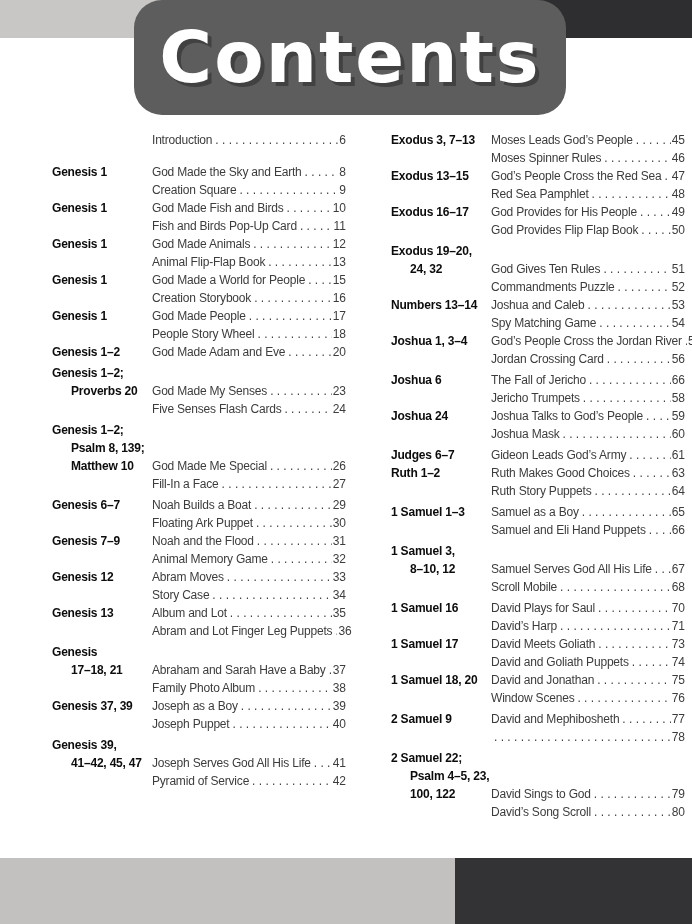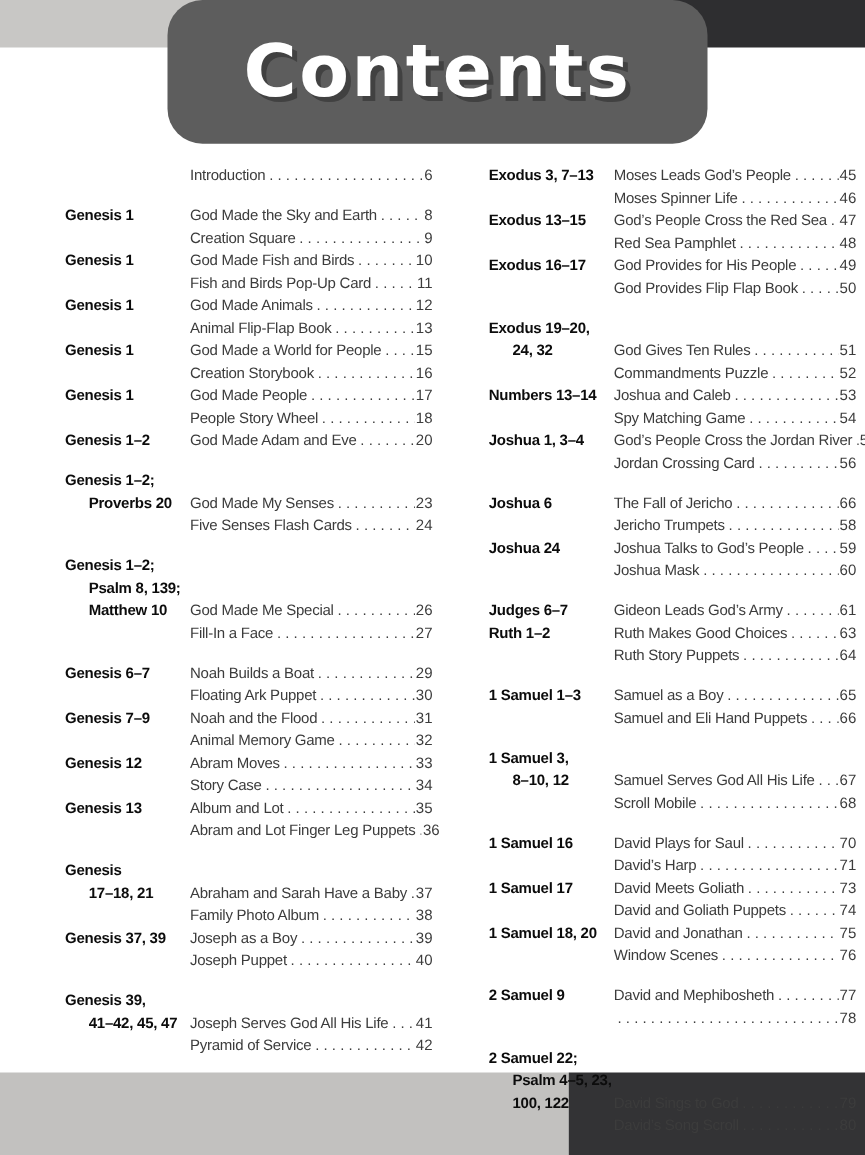--- a/index.html
+++ b/index.html
@@ -22,35 +22,35 @@
   #header {
     position:absolute; z-index:2;
     left:134px; top:0; width:432px; height:115px;
     background:var(--header-bg,#5d5d5d);
     border-radius:28px;
     display:flex; align-items:center; justify-content:center;
   }
   #header .page-title {
     font-family:"DejaVu Sans","Liberation Sans",sans-serif;
     font-weight:bold;
-    font-size:58px;
+    font-size:72px;
     letter-spacing:2px;
     color:#ffffff;
     text-shadow:4px 4px 0 #414141;
     margin-top:-2px;
   }
 
   #toc {
     position:absolute; z-index:2;
     left:52px; top:131px; width:633px;
     display:flex; gap:45px;
   }
   .toc-col { width:294px; }
 
-  .group.gap    { margin-top:14px; }
+  .group.gap    { margin-top:3px; }
   .group.gap-lg { margin-top:14px; }
 
   .line { display:flex; align-items:baseline; line-height:18px; height:18px; }
   .ref {
     flex:0 0 100px;
     font-weight:bold; font-size:12px; letter-spacing:-0.2px;
     color:#0c0c0c; white-space:nowrap;
   }
   .ref.indent { padding-left:19px; flex-basis:100px; box-sizing:border-box; }
   .title {
@@ -316,21 +316,21 @@
     <div class="toc-col">
         <div class="group">
           <div class="line">
             <span class="ref">Exodus 3, 7–13</span>
             <span class="title">Moses Leads God’s People</span>
             <span class="leader"></span>
             <span class="page-num">45</span>
           </div>
           <div class="line">
             <span class="ref"></span>
-            <span class="title">Moses Spinner Life</span>
+            <span class="title">Moses Spinner Rules</span>
             <span class="leader"></span>
             <span class="page-num">46</span>
           </div>
         </div>
         <div class="group">
           <div class="line">
             <span class="ref">Exodus 13–15</span>
             <span class="title">God’s People Cross the Red Sea</span>
             <span class="leader"></span>
             <span class="page-num">47</span>

